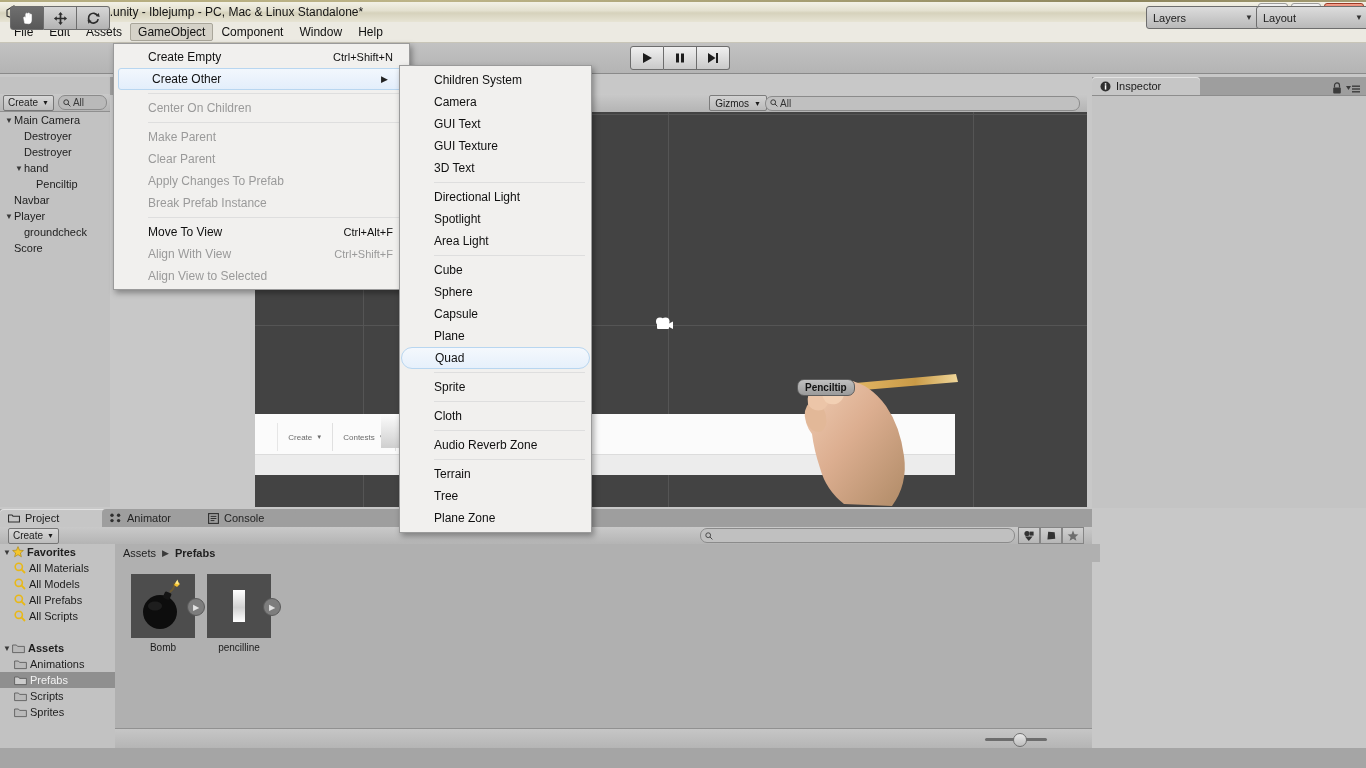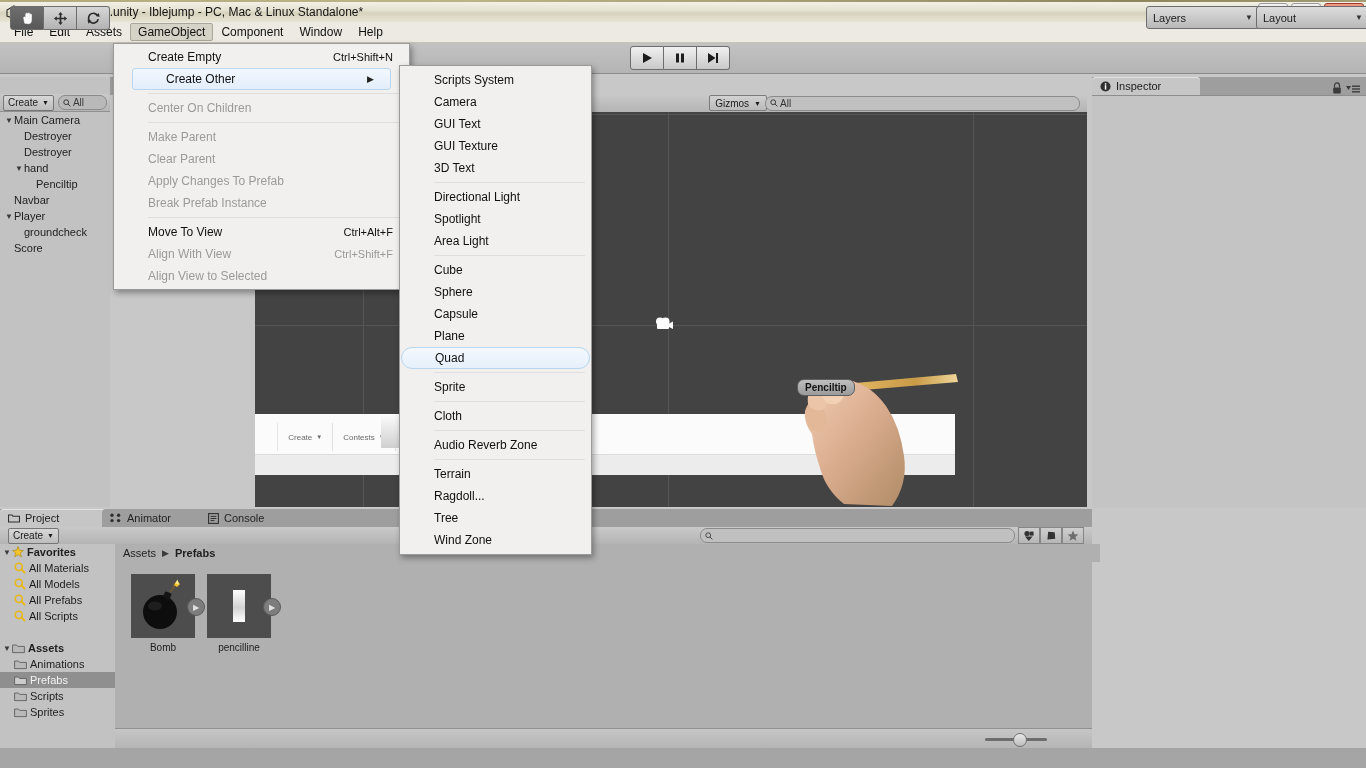--- a/index.html
+++ b/index.html
@@ -279,21 +279,21 @@
     position:relative;height:22px;display:flex;align-items:center;
     padding-left:34px;padding-right:16px;font-size:12px;color:#101010;
     white-space:nowrap;
   }
   .mrow.disabled{color:#9a9a9a;}
   .mrow .sc{margin-left:auto;font-size:11px;}
   .mrow.disabled .sc{color:#9a9a9a;}
   .mrow.hl{
     background:linear-gradient(180deg,#f2f7fd,#e3eefb);
     border:1px solid #b8d6f0;border-radius:3px;
-    margin:0 18px;height:20px;padding-left:33px;
+    margin:0 4px;height:20px;padding-left:33px;
   }
   .msep{height:1px;background:#dedede;margin:3px 6px 3px 34px;}
   .arrow-r{margin-left:auto;font-size:9px;color:#222;}
 
   #submenu{
     position:absolute;left:399px;top:63px;width:191px;
     background:#f1f0ee;border:1px solid #9a9a9a;
     box-shadow:2px 3px 6px rgba(0,0,0,0.35);z-index:61;
     padding:3px 0;
   }
@@ -801,21 +801,21 @@
       <span class="sc">Ctrl+Shift+F</span>
     </div>
     <div class="mrow disabled">
       <span>Align View to Selected</span>
     </div>
   </div>
 
   <div id="submenu">
     <div class="gutter"></div>
     <div class="srow">
-        <span>Scripts System</span>
+        <span>Children System</span>
       </div>
     <div class="srow">
         <span>Camera</span>
       </div>
     <div class="srow">
         <span>GUI Text</span>
       </div>
     <div class="srow">
         <span>GUI Texture</span>
       </div>
@@ -858,23 +858,20 @@
       </div>
     <div class="ssep"></div>
     <div class="srow">
         <span>Audio Reverb Zone</span>
       </div>
     <div class="ssep"></div>
     <div class="srow">
         <span>Terrain</span>
       </div>
     <div class="srow">
-        <span>Ragdoll...</span>
-      </div>
-    <div class="srow">
         <span>Tree</span>
       </div>
     <div class="srow">
-        <span>Wind Zone</span>
+        <span>Plane Zone</span>
       </div>
   </div>
 
 </div>
 
 </body></html>

